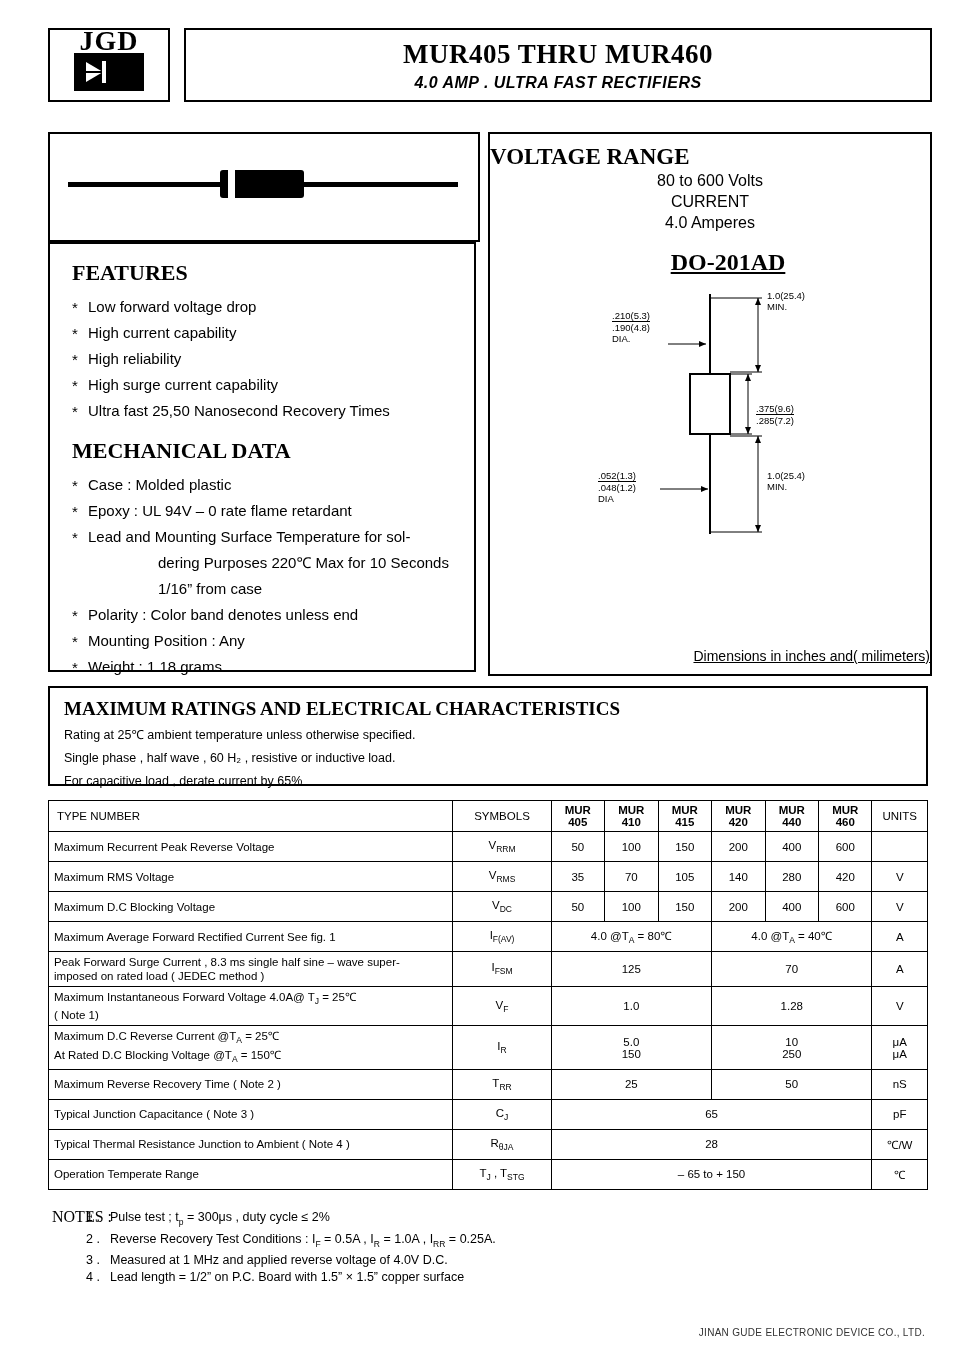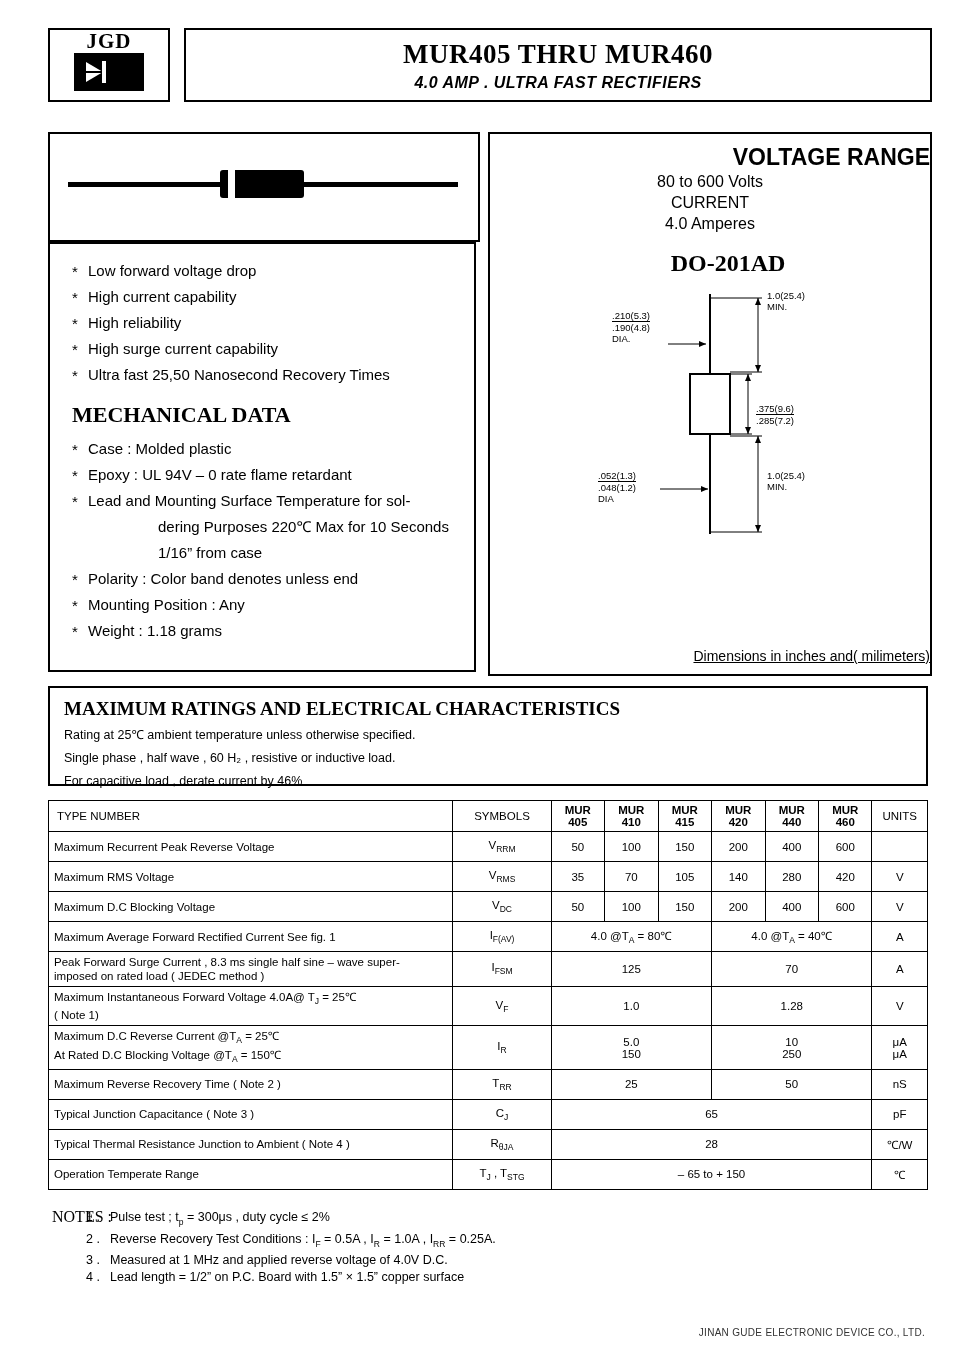--- a/index.html
+++ b/index.html
@@ -10,21 +10,21 @@
     color:#000;
     position:relative;
     overflow:hidden;
   }
   .page{position:relative;width:973px;height:1356px;}
 
   
   .header{position:absolute;left:48px;top:28px;width:880px;height:70px;}
   .logo-box{position:absolute;left:0;top:0;width:118px;height:70px;border:2px solid #000;
             display:flex;flex-direction:column;align-items:center;justify-content:flex-start;}
-  .logo-text{font-family:"Liberation Serif",serif;font-weight:bold;font-size:21px;line-height:20px;letter-spacing:1px;margin-top:1px;}
+  .logo-text{font-family:"Liberation Serif",serif;font-weight:bold;font-size:28px;line-height:20px;letter-spacing:1px;margin-top:1px;}
   .logo-sym{width:70px;height:38px;background:#000;margin-top:2px;position:relative;}
   .logo-sym:before{content:"";position:absolute;left:12px;top:9px;width:0;height:0;
       border-top:10px solid transparent;border-bottom:10px solid transparent;border-left:17px solid #fff;}
   .logo-sym:after{content:"";position:absolute;left:28px;top:8px;width:4px;height:22px;background:#fff;}
   .logo-line{position:absolute;top:18px;left:0;width:70px;height:2px;background:#000;}
 
   .title-box{position:absolute;left:136px;top:0;width:744px;height:70px;border:2px solid #000;
              display:flex;flex-direction:column;align-items:center;justify-content:center;}
   .main-title{font-family:"Liberation Serif",serif;font-weight:bold;font-size:27px;letter-spacing:.5px;}
   .sub-title{font-style:italic;font-weight:bold;font-size:16px;letter-spacing:.5px;margin-top:4px;}
@@ -40,24 +40,24 @@
   .sec-title{font-family:"Liberation Serif",serif;font-weight:bold;font-size:22px;margin:2px 0 8px 6px;}
   .sec-title.second{margin-top:14px;}
   ul.feat{list-style:none;margin:0;padding:0;}
   ul.feat li{font-size:15px;line-height:26px;padding-left:22px;position:relative;}
   ul.feat li:before{content:"*";position:absolute;left:6px;top:1px;font-size:15px;}
   .indent{padding-left:92px !important;}
   .indent:before{content:"" !important;}
 
   
   .right-box{position:absolute;left:488px;top:132px;width:440px;height:540px;border:2px solid #000;}
-  .vr-title{text-align:right;font-family:Liberation Sans, sans-serif;font-weight:bold;font-size:23px;margin-top:10px;margin-left:7px;}
+  .vr-title{text-align:left;font-family:Liberation Serif, serif;font-weight:bold;font-size:23px;margin-top:10px;}
   .vr-line{text-align:center;font-size:16px;line-height:21px;}
   .pkg-name{text-align:center;font-family:"Liberation Serif",serif;font-weight:bold;font-size:24px;
-            margin-top:16px;padding-left:36px;}
+            margin-top:16px;text-decoration:underline;padding-left:36px;}
   .dim-note{position:absolute;bottom:10px;left:0;width:100%;text-align:right;font-size:14px;
             text-decoration:underline;}
   .drawing{position:absolute;left:0;top:150px;width:440px;height:330px;}
 
   
   .ratings-box{position:absolute;left:48px;top:686px;width:880px;height:100px;border:2px solid #000;
                padding:10px 14px;box-sizing:border-box;}
   .ratings-title{font-family:"Liberation Serif",serif;font-weight:bold;font-size:19px;}
   .ratings-sub{font-size:12.5px;line-height:16px;margin-top:7px;}
 
@@ -101,20 +101,21 @@
     </div>
   </div>
 
   <div class="pkg-box">
     <div class="diode"></div>
     <div class="diode-body"></div>
     <div class="diode-band"></div>
   </div>
 
   <div class="features-box">
+    <div class="sec-title">FEATURES</div>
     <ul class="feat">
       <li>Low forward voltage drop</li>
       <li>High current capability</li>
       <li>High reliability</li>
       <li>High surge current capability</li>
       <li>Ultra fast 25,50 Nanosecond Recovery Times</li>
     </ul>
     <div class="sec-title second">MECHANICAL DATA</div>
     <ul class="feat">
       <li>Case : Molded plastic</li>
@@ -192,21 +193,21 @@
       </div>
     </div>
 
     <div class="dim-note">Dimensions in inches and( milimeters)</div>
   </div>
 
   <div class="ratings-box">
     <div class="ratings-title">MAXIMUM RATINGS AND ELECTRICAL CHARACTERISTICS</div>
     <div class="ratings-sub">Rating at 25℃ ambient temperature unless otherwise specified.</div>
     <div class="ratings-sub">Single phase , half wave , 60 H₂ , resistive or inductive load.</div>
-    <div class="ratings-sub">For capacitive load , derate current by 46%</div>
+    <div class="ratings-sub">For capacitive load , derate current by 65%</div>
   </div>
 
   <table class="main">
     <tbody id="table-body">
         <tr class="hdr">
           <td class="tn">TYPE NUMBER</td>
           <td class="sym">SYMBOLS</td>
           <td class="mcol"><b>MUR</b><br><b>405</b></td>
           <td class="mcol"><b>MUR</b><br><b>410</b></td>
           <td class="mcol"><b>MUR</b><br><b>415</b></td>

